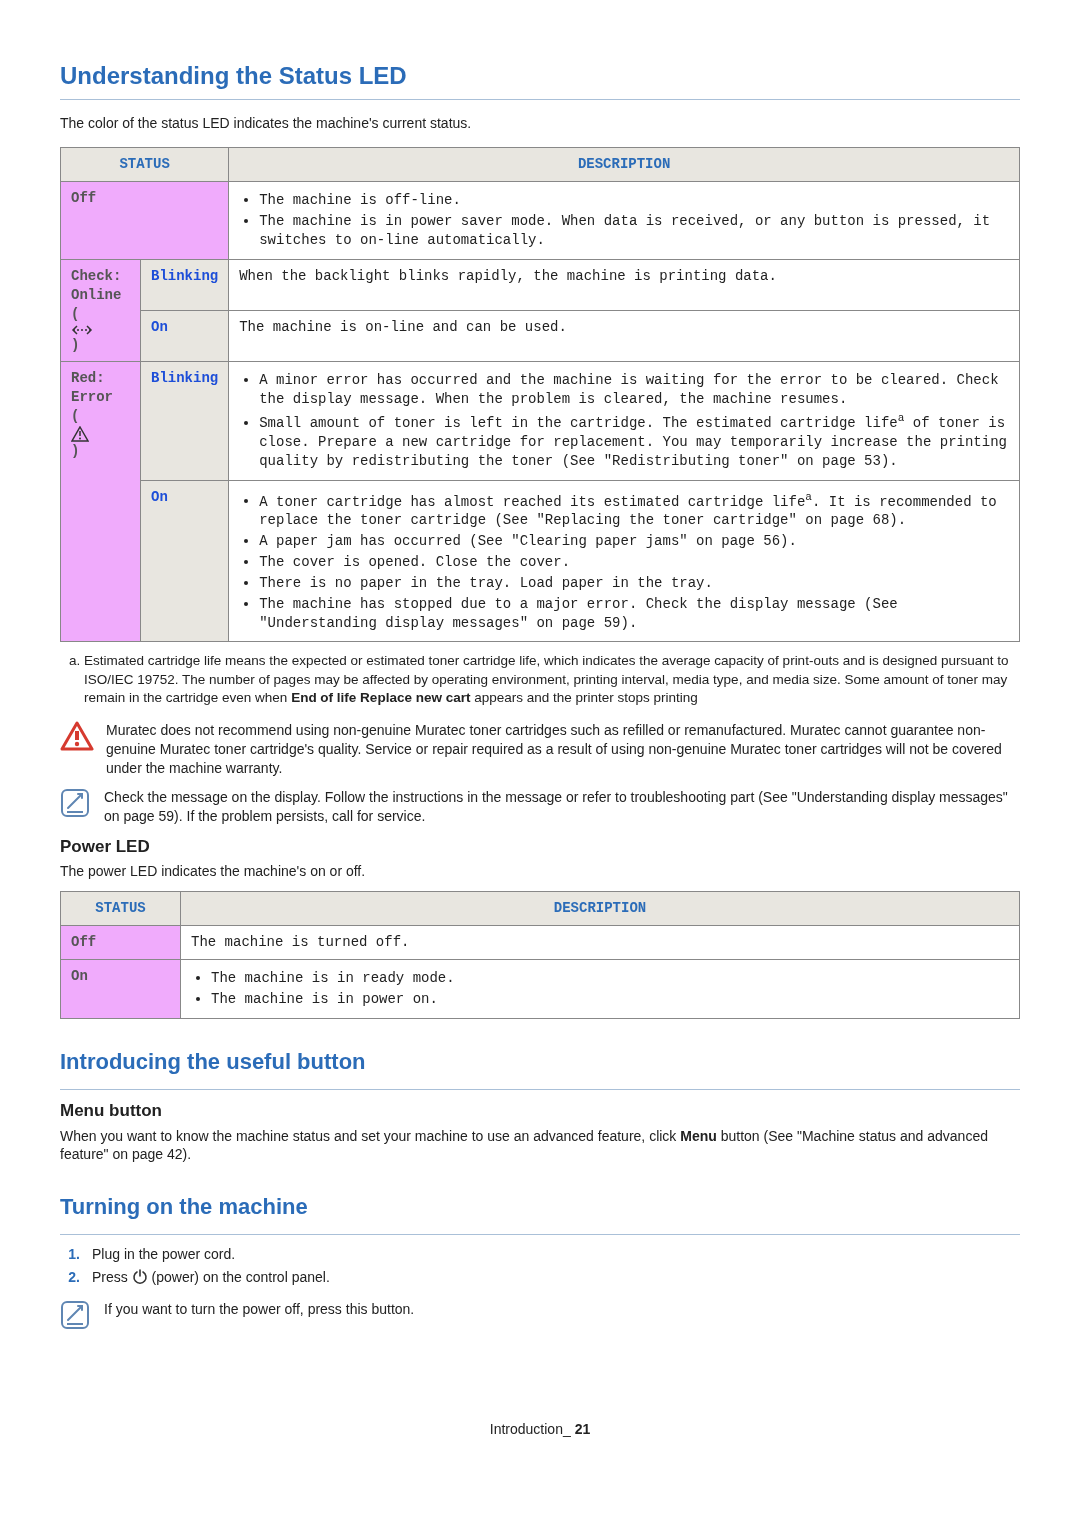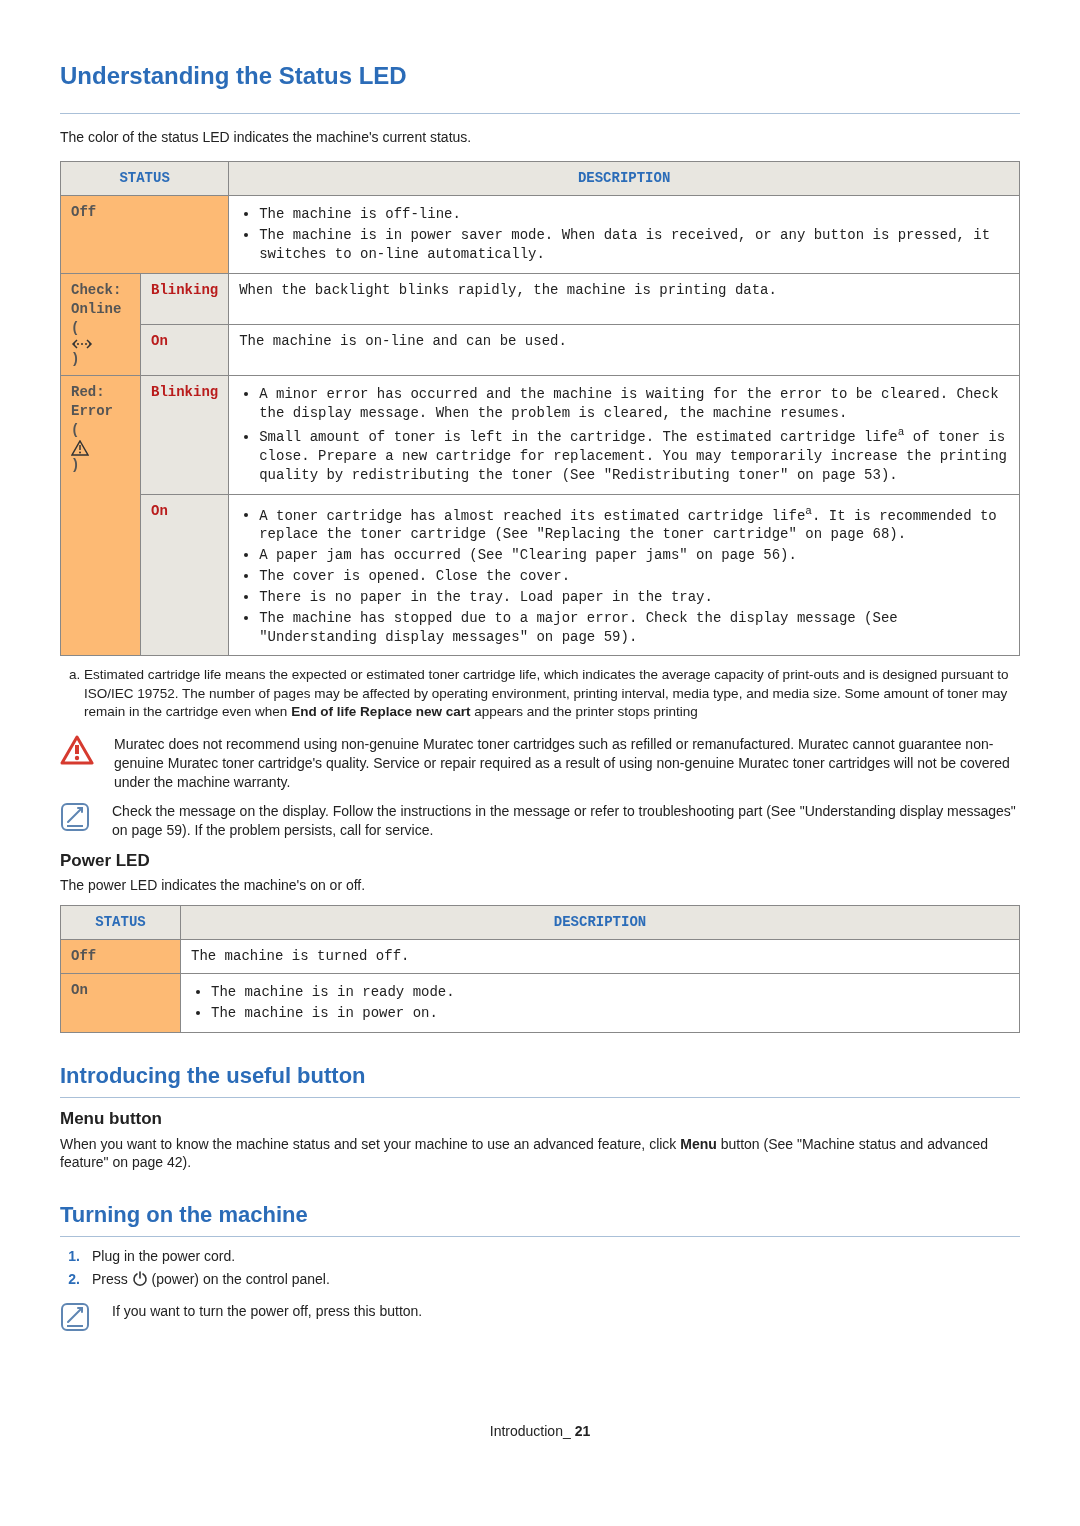--- a/index.html
+++ b/index.html
@@ -11,29 +11,29 @@
   width: 1080px;
   margin: 0 auto;
   padding: 60px 60px 40px 60px;
   line-height: 1.35;
 }
 h1 {
   color: #2b6cb8;
   font-size: 24px;
   font-weight: bold;
   border-bottom: 1px solid #aac0d8;
-  padding-bottom: 21px;
+  padding-bottom: 7px;
   margin-bottom: 14px;
 }
 h2 {
   color: #2b6cb8;
   font-size: 22px;
   font-weight: bold;
   border-bottom: 1px solid #aac0d8;
-  padding-bottom: 6px;
+  padding-bottom: 12px;
   margin-top: 28px;
   margin-bottom: 10px;
 }
 h3 {
   font-size: 17px;
   font-weight: bold;
   margin-top: 8px;
   margin-bottom: 4px;
 }
 .intro { margin-bottom: 14px; }
@@ -50,41 +50,41 @@
   text-align: left;
   font-family: Liberation Mono, monospace;
 }
 th {
   background: #e8e6e0;
   color: #2b6cb8;
   font-weight: bold;
   text-align: center;
 }
 td.rowhead {
-  background: #fdba74;
+  background: #f0abfc;
   font-weight: bold;
   color: #555;
 }
 td.sub {
   background: #e8e6e0;
   font-weight: bold;
-  color: #b91c1c;
+  color: #1d4ed8;
 }
 ul.cell { list-style: disc; padding-left: 20px; }
 ul.cell li { margin: 2px 0; }
 .footnote {
   font-size: 13.5px;
   margin: 8px 0 14px 0;
   padding-left: 24px;
   text-indent: -15px;
 }
 .footnote b, .steps b, body b { font-weight: bold; }
 .callout {
   display: flex;
-  gap: 20px;
+  gap: 12px;
   margin: 10px 0;
 }
 .callout .icon {
   flex: 0 0 32px;
 }
 .callout .txt {
   flex: 1;
   font-size: 14px;
 }
 .icon-warn svg, .icon-note svg, .icon-power svg, .icon-net svg, .icon-err svg { display: block; }

